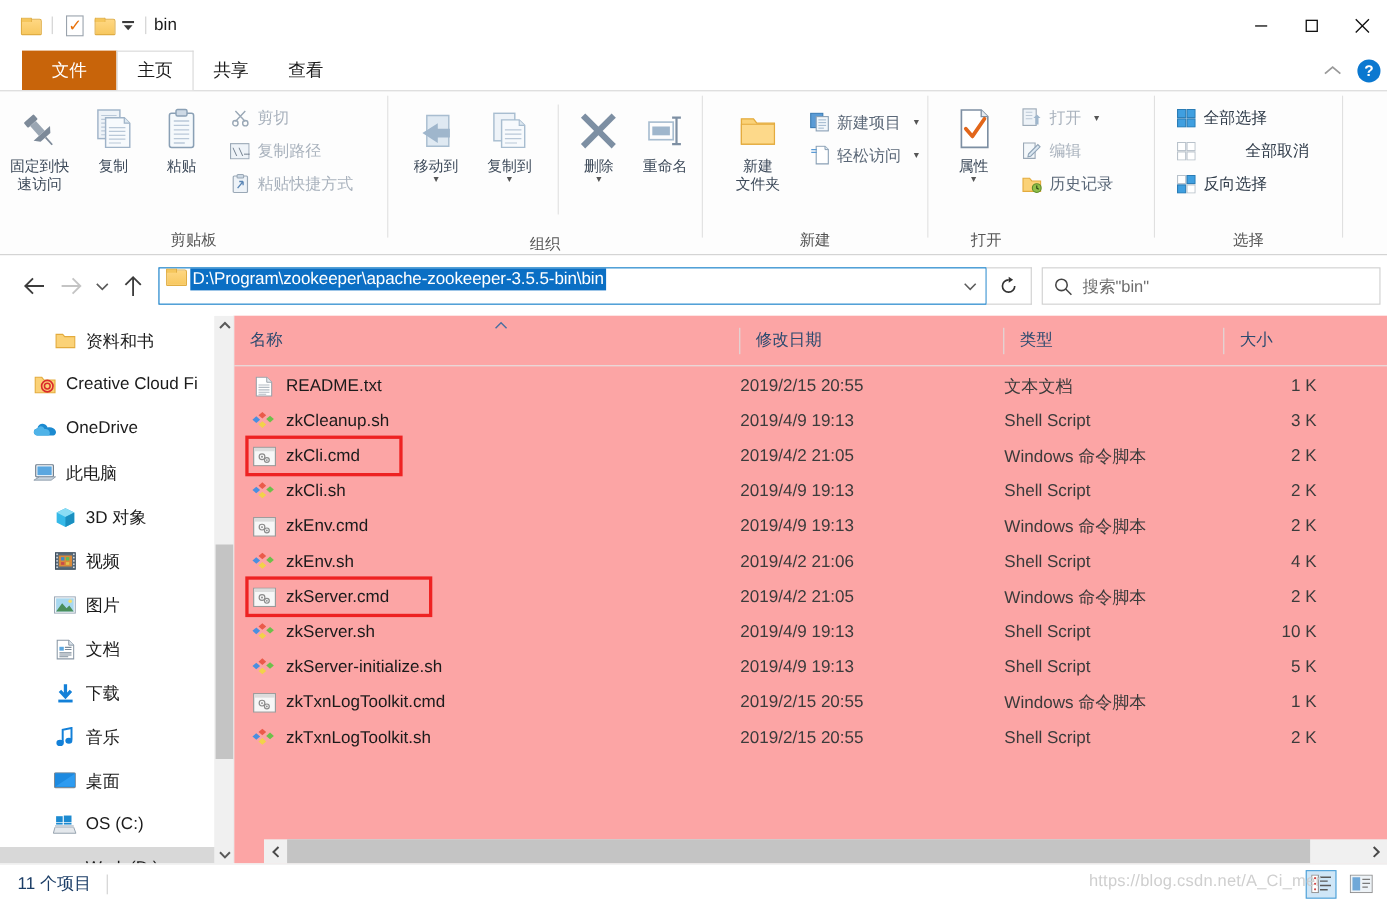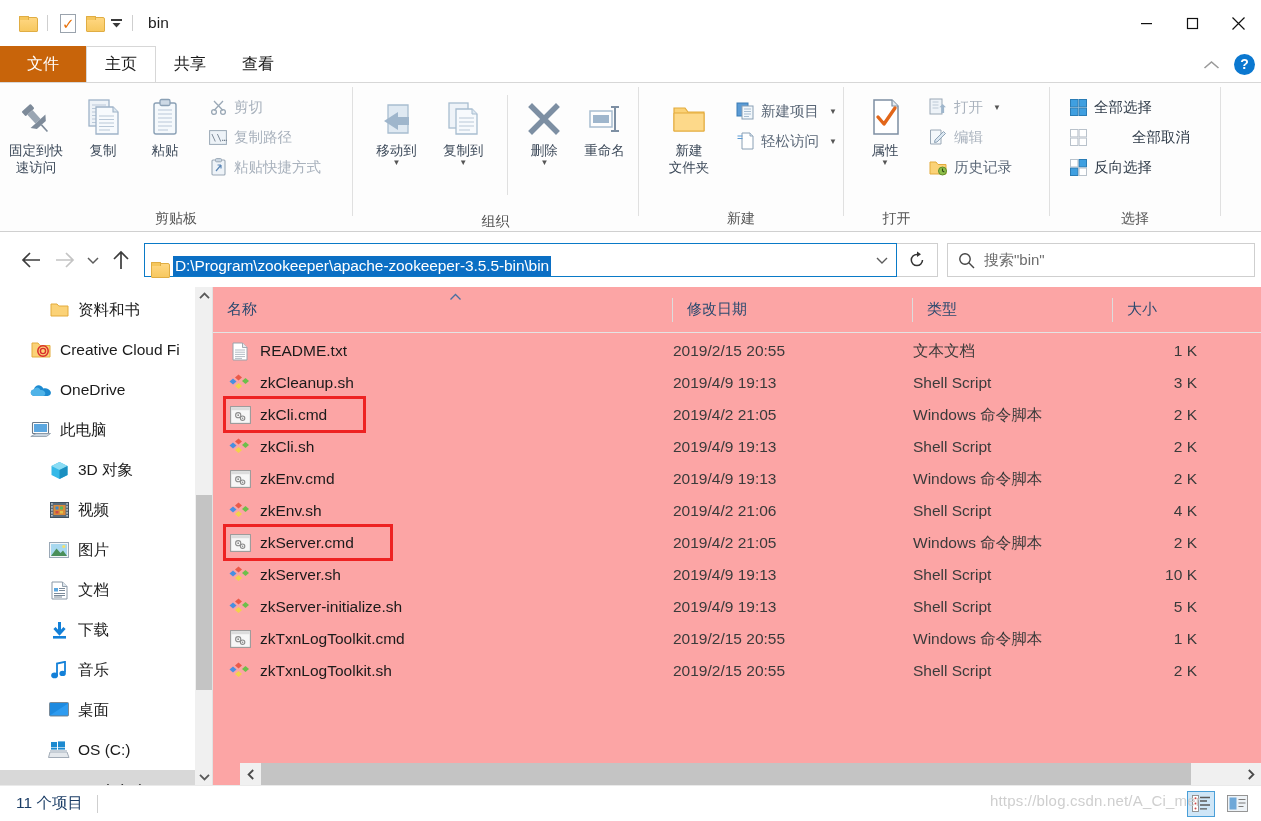--- a/index.html
+++ b/index.html
@@ -35,33 +35,33 @@
   .qat-sep { width:1px; height:16px; background:#cfcfcf; margin:0 7px; }
   .doc-check {
     width:16px; height:19px; border:1px solid #9aa3ad; background:#fff; position:relative;
   }
   .doc-check .chk {
     position:absolute; left:1px; top:2px; font-size:15px; color:#e8720c;
     line-height:14px; font-weight:bold;
   }
   .qat-caret-box { width:18px; height:26px; display:flex; align-items:center; justify-content:center; }
   .title-text {
-    font-size:15.5px; color:#1b1b1b; margin-left:8px; letter-spacing:0.1px;
+    font-size:15.5px; color:#1b1b1b; letter-spacing:0.1px;
   }
   .win-controls { position:absolute; right:0; top:0; display:flex; height:46px; }
   .win-btn {
     width:46px; height:46px; display:flex; align-items:center; justify-content:center;
     color:#111;
   }
   .win-btn svg { display:block; }
 
   
   .tabbar {
     position:absolute; left:0; top:46px; width:1261px; height:36px;
-    background:#ffffff; display:flex; align-items:flex-start;
+    background:#ffffff; display:flex; align-items:flex-start;padding-left:20px;
   }
   .tab-file {
     width:86px; height:36px; background:#c8640a; color:#fff;
     display:flex; align-items:center; justify-content:center;
     font-size:16px;
   }
   .tab {
     height:36px; padding:0 18px; display:flex; align-items:center; justify-content:center;
     font-size:16px; color:#1b1b1b; background:transparent;
   }
@@ -114,21 +114,21 @@
     position:absolute; left:0; top:233px; width:1261px; height:54px;
     background:#fff; display:flex; align-items:center;
   }
   .navbtn { width:34px; height:34px; display:flex; align-items:center; justify-content:center; font-size:21px; }
   .nav-back { color:#3c3c3c; margin-left:14px; }
   .nav-fwd { color:#c4c4c4; }
   .nav-recent { color:#4a4a4a; font-size:12px; width:22px; }
   .nav-up { color:#3c3c3c; }
   .addrbox {
     height:34px; width:753px; border:1px solid #0a7ac7; background:#fff;
-    display:flex; align-items:flex-end; margin-left:6px;
+    display:flex; align-items:flex-start; margin-left:6px;
   }
   .addr-folder { margin-left:6px; margin-right:5px; display:flex; align-items:center; }
   .addr-path {
     background:#0b6fc4; color:#ffffff; font-size:15.5px; padding:1px 2px;
     white-space:nowrap; letter-spacing:-0.1px;
   }
   .addr-drop { margin-left:auto; width:28px; height:32px; display:flex; align-items:center; justify-content:center; color:#555; font-size:12px; }
   .refreshbox {
     width:41px; height:34px; border:1px solid #cfcfcf; border-left:none;
     display:flex; align-items:center; justify-content:center; color:#333; font-size:16px;

